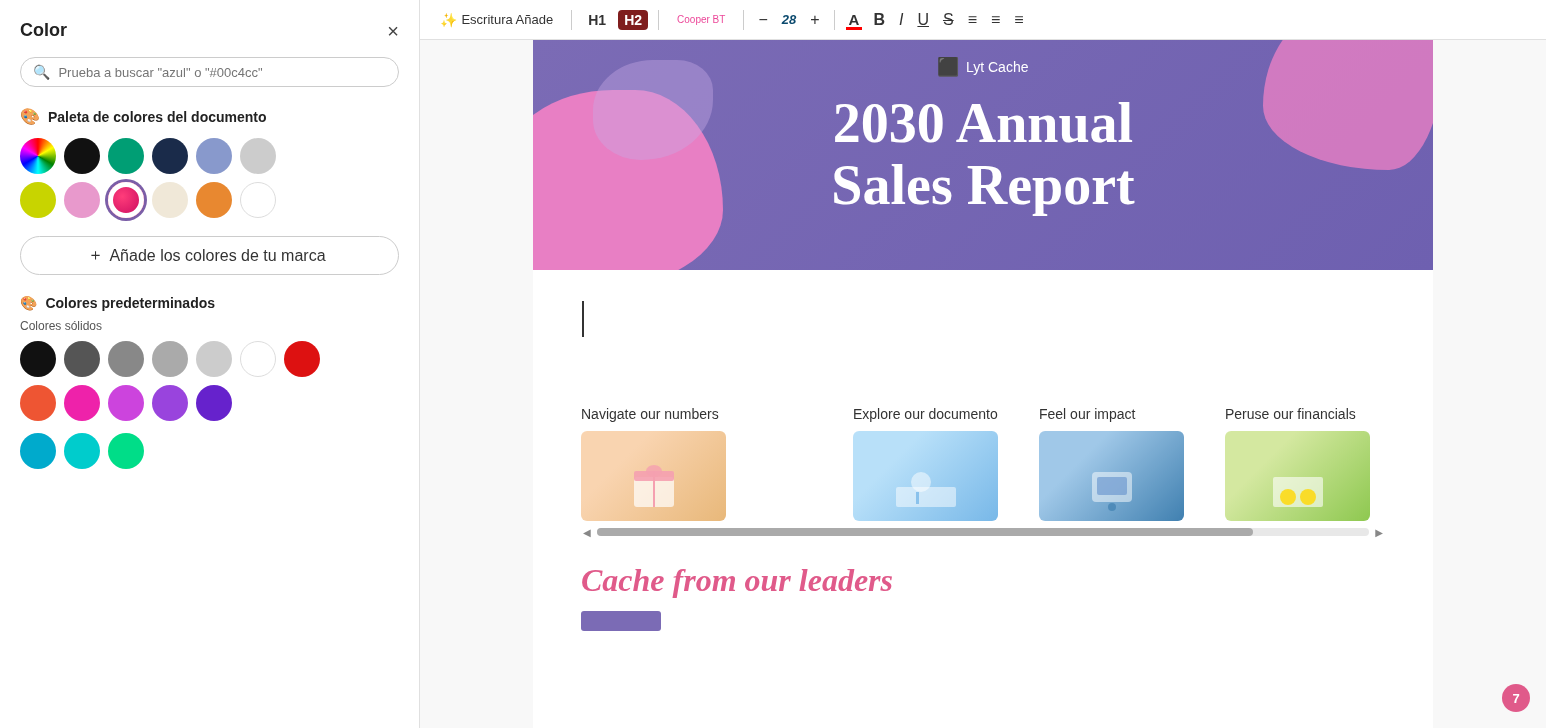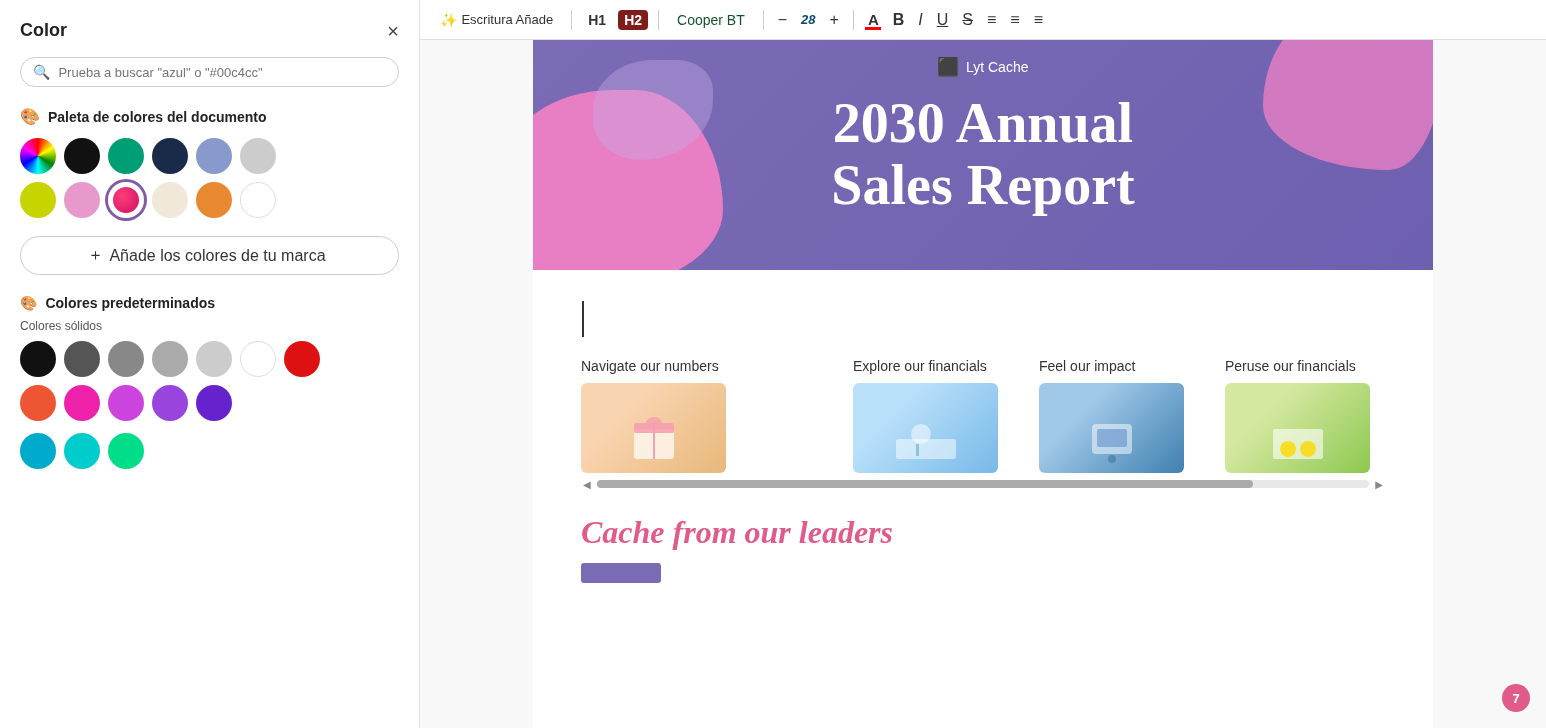--- a/index.html
+++ b/index.html
@@ -165,22 +165,22 @@
       background: none;
       padding: 2px 6px;
       border-radius: 4px;
       color: #333;
     }
     .toolbar-heading-btn.active {
       background: #7f1d1d;
       color: #fff;
     }
     .toolbar-font {
-      font-size: 14px;
-      color: #14532d;
+      font-size: 10px;
+      color: #ec4899;
       padding: 2px 8px;
     }
     .toolbar-divider2 { width: 1px; height: 20px; background: #ccc; margin: 0 4px; }
     .toolbar-num {
       font-size: 13px;
       font-weight: 600;
       color: #0c4a6e;
       padding: 0 4px;
       font-style: italic;
     }
@@ -315,20 +315,21 @@
     .cards-scroll-container {
       position: relative;
       overflow: hidden;
       margin-bottom: 24px;
     }
     .cards-row {
       display: flex;
       gap: 16px;
       overflow-x: auto;
       scrollbar-height: thin;
+      margin-top: 48px;
     }
     .cards-row::-webkit-scrollbar { height: 4px; }
     .cards-row::-webkit-scrollbar-thumb { background: #ccc; border-radius: 2px; }
 
     .card-item {
       display: flex;
       flex-direction: column;
       min-width: 160px;
       max-width: 160px;
       margin-right: 10px;
@@ -550,21 +551,21 @@
                   <rect x="20" y="14" width="40" height="10" rx="2" fill="#f5a0b0" opacity="0.9"></rect>
                   <line x1="40" y1="14" x2="40" y2="50" stroke="#f5a0b0" stroke-width="2"></line>
                   <ellipse cx="40" cy="14" rx="8" ry="6" fill="#f5a0b0" opacity="0.8"></ellipse>
                 </svg>
               </div>
             </div>
 
             <div class="card-item" style="min-width:60px;max-width:60px;"></div>
 
             <div class="card-item">
-              <div class="card-label">Explore our financials</div>
+              <div class="card-label">Explore our documento</div>
               <div class="card-image card-img-2" style="display:flex;align-items:flex-end;justify-content:center;padding-bottom:4px;">
                 <svg width="80" height="60" viewBox="0 0 80 60">
                   <rect x="10" y="30" width="60" height="20" rx="2" fill="#fff" opacity="0.5"></rect>
                   <circle cx="35" cy="25" r="10" fill="#fff" opacity="0.5"></circle>
                   <rect x="30" y="35" width="3" height="12" fill="#78b8e8" opacity="0.8"></rect>
                 </svg>
               </div>
             </div>
 
             <div class="card-item">

